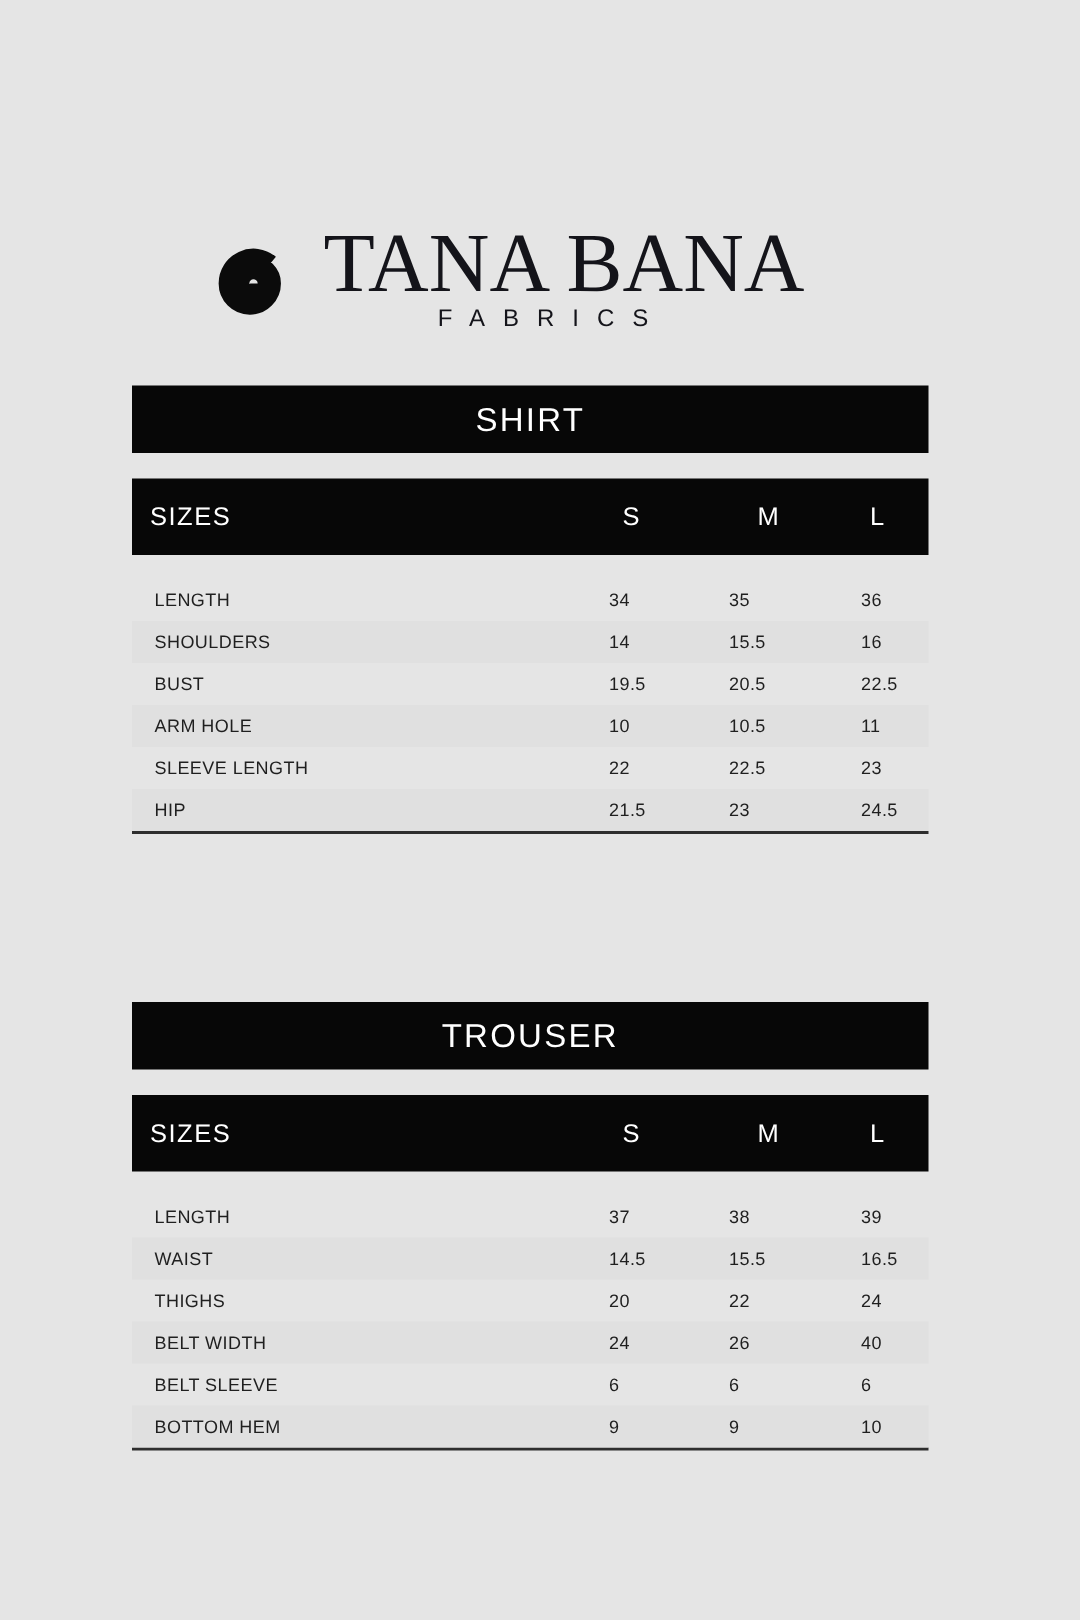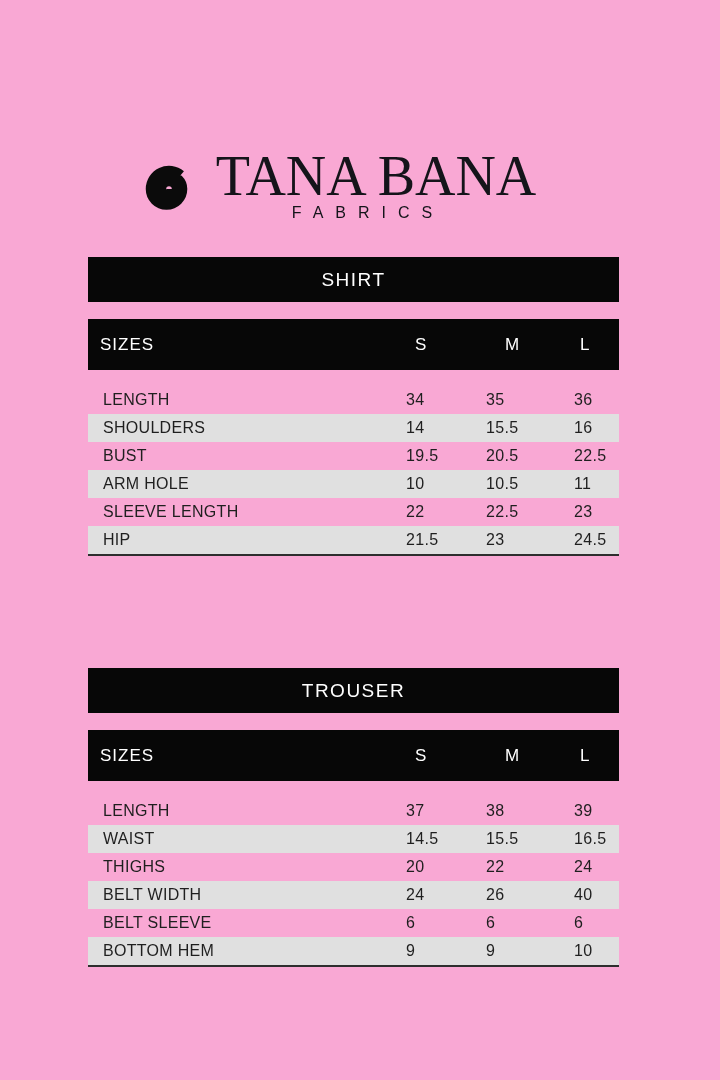--- a/index.html
+++ b/index.html
@@ -1,20 +1,20 @@
 <!DOCTYPE html>
 <html><head>
 <meta charset="utf-8">
 <style>
   html, body { margin: 0; padding: 0; background: #ffffff; }
   .canvas {
     position: relative;
     width: 720px;
     height: 1080px;
-    background: #f9a8d4;
+    background: #e5e5e5;
     font-family: "Liberation Sans", sans-serif;
     overflow: hidden;
   }
 
   
   .logo { position: absolute; left: 138px; top: 150px; width: 420px; height: 80px; }
   .logo-icon { position: absolute; left: 0; top: 8px; width: 62px; height: 62px; }
   .logo-icon path { fill: none; stroke: #0b0b0b; stroke-width: 9; stroke-linecap: butt; }
   .brand-name {
     position: absolute; left: 62px; top: -4px; width: 352px;
@@ -29,37 +29,37 @@
     white-space: nowrap;
   }
 
   
   .table-section { position: absolute; left: 88px; width: 531px; }
   .section-shirt { top: 257px; }
   .section-trouser { top: 668px; }
 
   .title-bar {
     height: 45px; line-height: 45px; background: #070707; color: #ffffff;
-    text-align: center; font-size: 19px; letter-spacing: 1.5px;
+    text-align: center; font-size: 22px; letter-spacing: 1.5px;
   }
   .sizes-bar {
     margin-top: 17px; height: 51px; background: #070707; color: #ffffff;
     display: grid; grid-template-columns: 318px 80px 88px 45px;
     align-items: center; font-size: 17px; letter-spacing: 1px;
   }
   .sizes-bar .sizes-label { padding-left: 12px; }
   .sizes-bar .hdr { text-align: left; }
   .sizes-bar .hdr-s { padding-left: 9px; }
   .sizes-bar .hdr-m { padding-left: 19px; }
   .sizes-bar .hdr-l { padding-left: 6px; }
 
   .rows { margin-top: 16px; border-bottom: 2px solid #2e2e2e; }
   .row {
     height: 28px; display: grid; grid-template-columns: 318px 80px 88px 45px;
-    align-items: center; font-size: 16px; color: #1f1f1f; letter-spacing: 0.3px;
+    align-items: center; font-size: 12px; color: #1f1f1f; letter-spacing: 0.3px;
   }
   .row.alt { background: #e0e0e0; }
   .row .label { padding-left: 15px; }
   .row .val { text-align: left; }
 </style>
 </head>
 <body>
 
 <div class="canvas">
 

